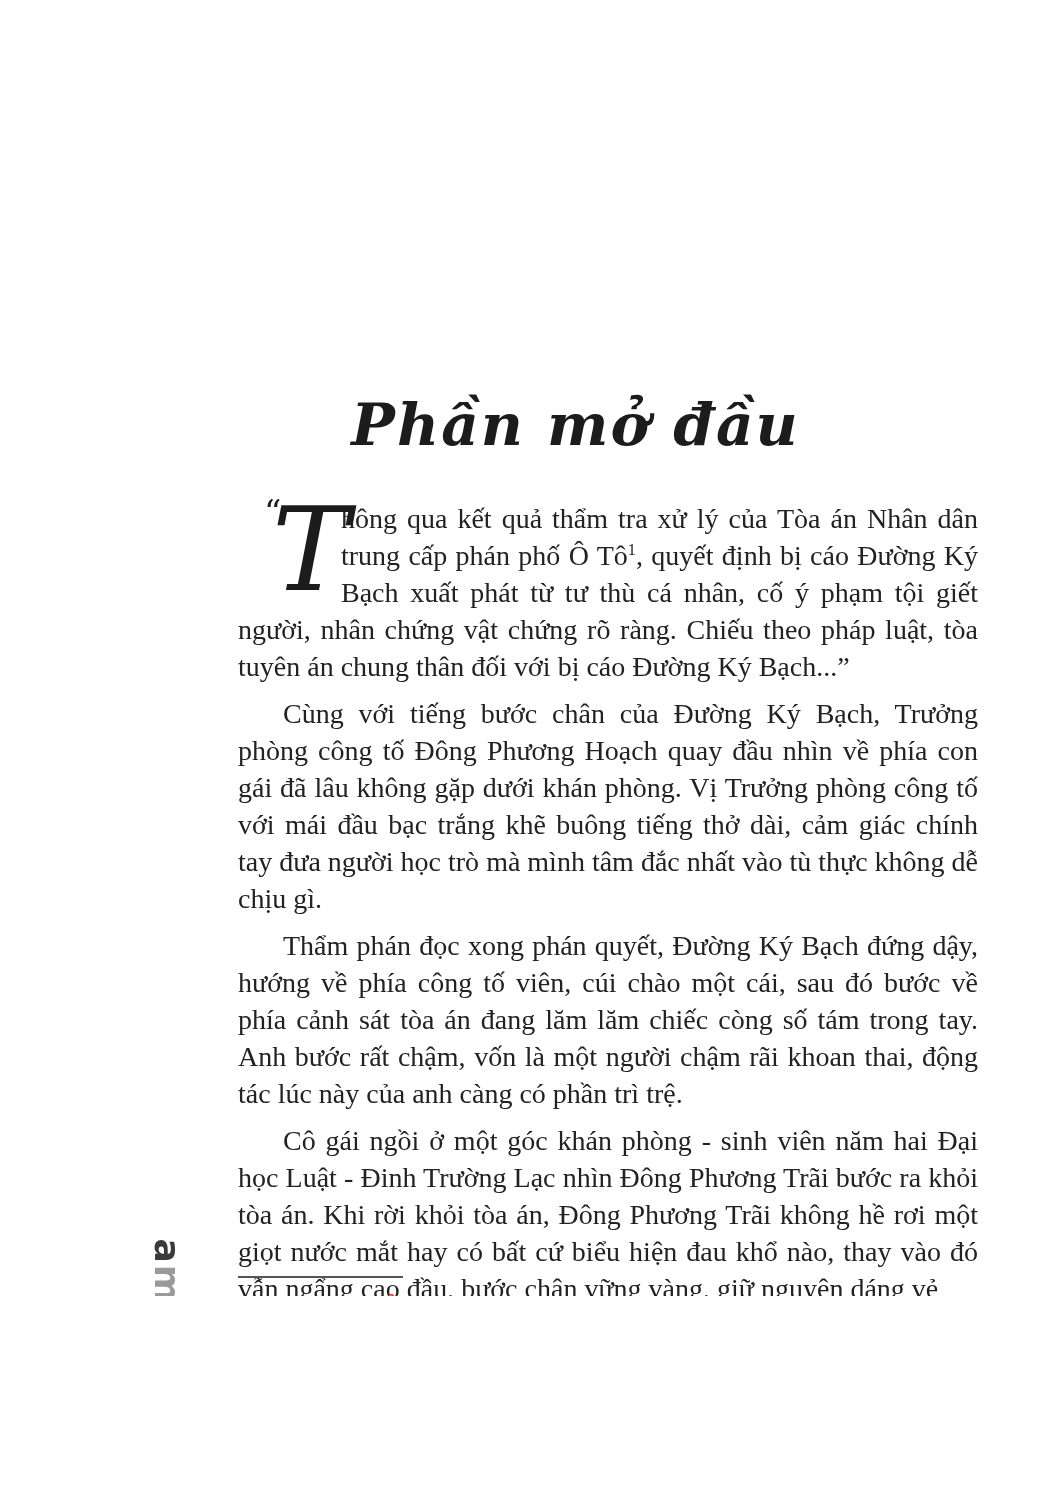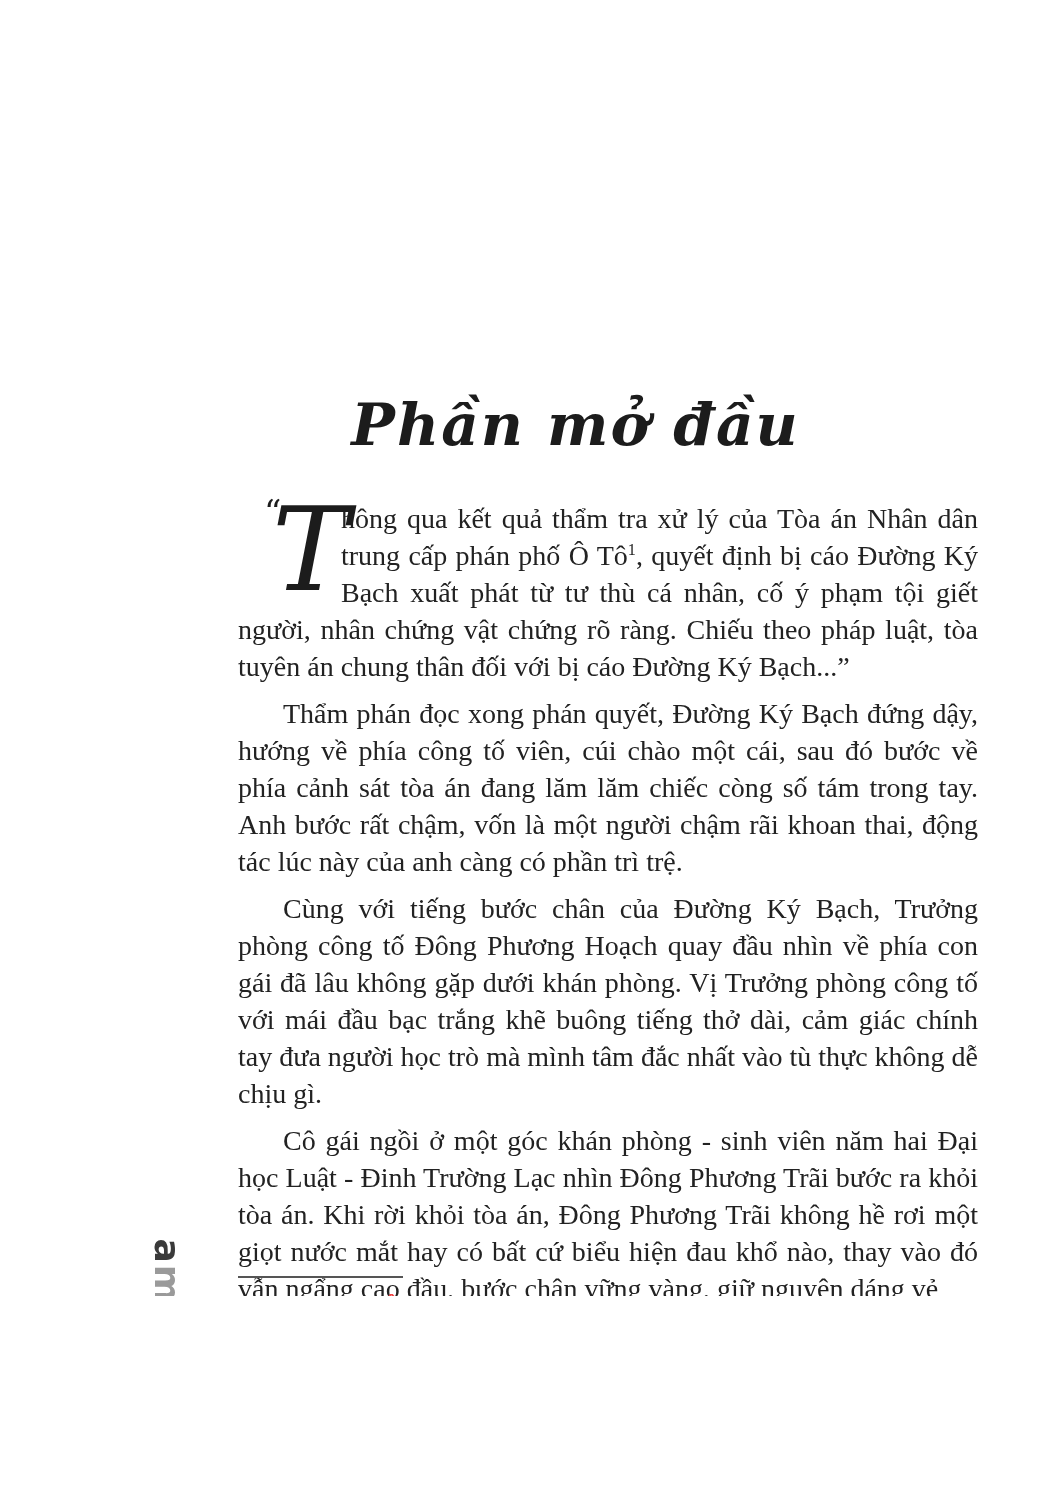--- a/index.html
+++ b/index.html
@@ -157,23 +157,23 @@
 
   <div class="body-block">
 
     <p class="body-par">
       <span class="dropcap-wrap">
         <span class="open-quote">“</span>
         <span class="dropcap-letter">T</span>
       </span><span>hông qua kết quả thẩm tra xử lý của Tòa án Nhân dân trung cấp phán phố Ô Tô</span><sup class="fn-ref">1</sup><span>, quyết định bị cáo Đường Ký Bạch xuất phát từ tư thù cá nhân, cố ý phạm tội giết người, nhân chứng vật chứng rõ ràng. Chiếu theo pháp luật, tòa tuyên án chung thân đối với bị cáo Đường Ký Bạch...”</span>
     </p>
 
+    <p class="body-par indented">Cùng với tiếng bước chân của Đường Ký Bạch, Trưởng phòng công tố Đông Phương Hoạch quay đầu nhìn về phía con gái đã lâu không gặp dưới khán phòng. Vị Trưởng phòng công tố với mái đầu bạc trắng khẽ buông tiếng thở dài, cảm giác chính tay đưa người học trò mà mình tâm đắc nhất vào tù thực không dễ chịu gì.</p>
+
     <p class="body-par indented">Thẩm phán đọc xong phán quyết, Đường Ký Bạch đứng dậy, hướng về phía công tố viên, cúi chào một cái, sau đó bước về phía cảnh sát tòa án đang lăm lăm chiếc còng số tám trong tay. Anh bước rất chậm, vốn là một người chậm rãi khoan thai, động tác lúc này của anh càng có phần trì trệ.</p>
-
-    <p class="body-par indented">Cùng với tiếng bước chân của Đường Ký Bạch, Trưởng phòng công tố Đông Phương Hoạch quay đầu nhìn về phía con gái đã lâu không gặp dưới khán phòng. Vị Trưởng phòng công tố với mái đầu bạc trắng khẽ buông tiếng thở dài, cảm giác chính tay đưa người học trò mà mình tâm đắc nhất vào tù thực không dễ chịu gì.</p>
 
     <p class="body-par indented">Cô gái ngồi ở một góc khán phòng - sinh viên năm hai Đại học Luật - Đinh Trường Lạc nhìn Đông Phương Trãi bước ra khỏi tòa án. Khi rời khỏi tòa án, Đông Phương Trãi không hề rơi một giọt nước mắt hay có bất cứ biểu hiện đau khổ nào, thay vào đó vẫn ngẩng cao đầu, bước chân vững vàng, giữ nguyên dáng vẻ</p>
 
   </div>
 
   <div class="footnote-block">
     <div class="footnote-rule"></div>
     <div class="footnote-text">1. Thành phố Ô Tô nằm phía tây bắc khu tự trị Duy Ngô Nhĩ, Tân Cương, Trung Quốc.</div>
   </div>
 

